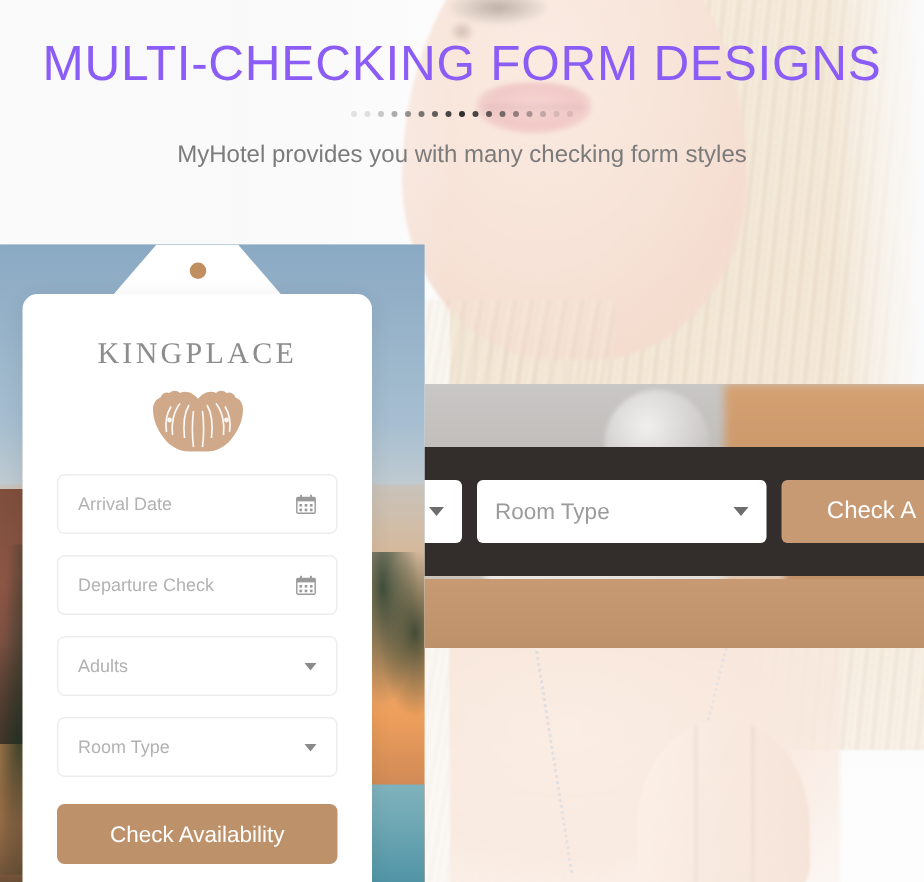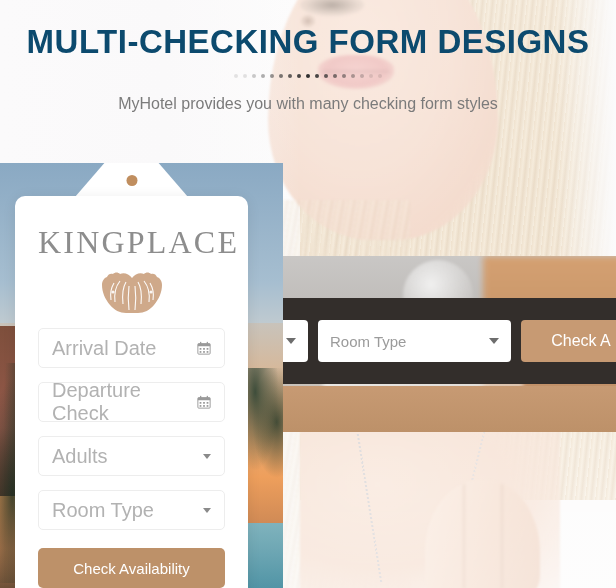--- a/index.html
+++ b/index.html
@@ -163,22 +163,22 @@
   .header {
     position: absolute;
     left: 0; top: 24px;
     width: 616px;
     text-align: center;
     z-index: 6;
   }
   .page-title {
     font-size: 33px;
     letter-spacing: .5px;
-    color: #0c4a6e;
-    font-weight: 700;
+    color: #8b5cf6;
+    font-weight: 400;
     line-height: 1.1;
     white-space: nowrap;
     font-family: "Liberation Sans", sans-serif;
   }
   .dots {
     margin: 11px 0 0 0;
     height: 10px;
     display: flex;
     justify-content: center;
     align-items: center;
@@ -373,21 +373,21 @@
     width: 233px;
     background: #ffffff;
     border-radius: 10px;
     box-shadow: 0 2px 14px rgba(0,0,0,.08);
     padding: 30px 23px 26px 23px;
     box-sizing: border-box;
   }
   .brand-name {
     text-align: center;
     font-family: "Liberation Serif", serif;
-    font-size: 32px;
+    font-size: 20px;
     letter-spacing: 2.2px;
     color: #8d8d8d;
     line-height: 1;
   }
   .brand-sub {
     text-align: center;
     font-size: 9.5px;
     letter-spacing: 2.4px;
     color: #9a9a9a;
     margin-top: 7px;
@@ -403,21 +403,21 @@
     border: 1px solid #ededed;
     border-radius: 5px;
     background: #ffffff;
     display: flex;
     align-items: center;
     padding: 0 13px;
     box-sizing: border-box;
   }
   .field-label {
     flex: 1;
-    font-size: 20px;
+    font-size: 12px;
     color: #b2b2b2;
   }
   .cal-icon { width: 14px; height: 14px; flex: none; }
   .field .caret {
     border-top-color: #8a8a8a;
     border-left-width: 4.5px;
     border-right-width: 4.5px;
     border-top-width: 5.5px;
   }
   .submit-btn {

